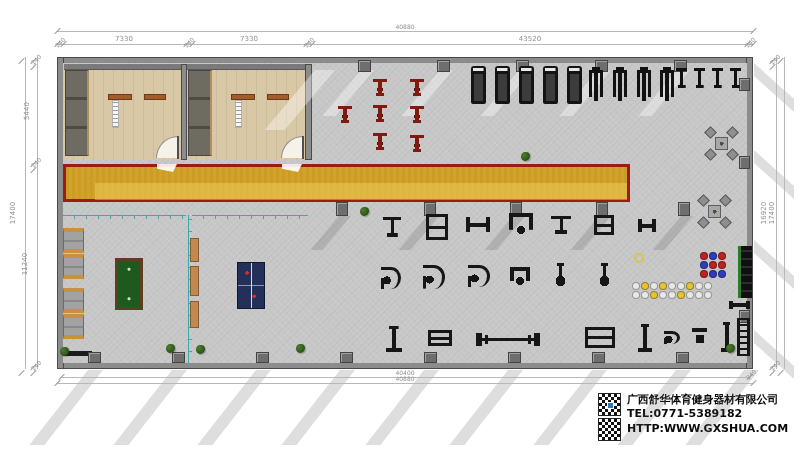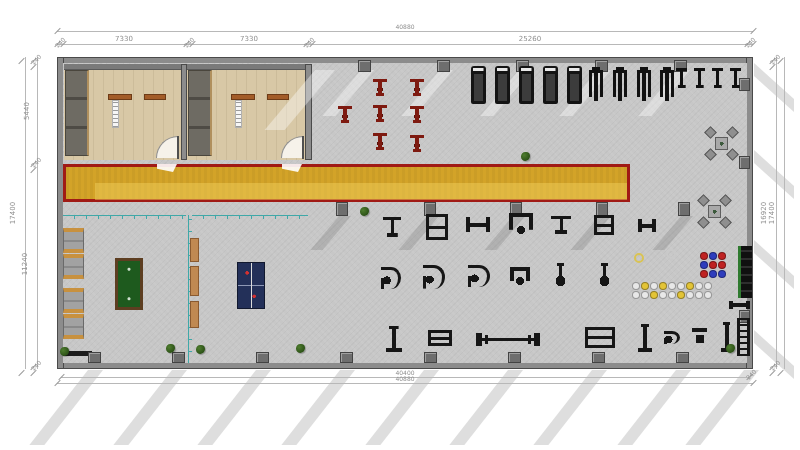--- a/index.html
+++ b/index.html
@@ -167,20 +167,33 @@
   <div class="door-wedge" style="left:282px;top:164px;"></div>
 
   <div class="teal-h" style="left:63px;top:215px;width:123px;"></div>
   <div class="teal-h" style="left:192px;top:215px;width:116px;"></div>
   <div class="teal-v" style="left:188px;top:215px;height:148px;"></div>
 
   <div class="pool" style="position:absolute;left:115px;top:258px;width:28px;height:52px;"></div>
   <div class="tt" style="position:absolute;left:237px;top:262px;width:28px;height:47px;"></div>
   <div class="mat" style="position:absolute;left:63px;top:351px;width:29px;height:5px;"></div>
 
+  <div class="company">
+    <div class="qr-stack">
+      <div class="qr">
+          <div class="qr-logo"></div>
+        </div>
+      <div class="qr"></div>
+    </div>
+    <div class="company-text">
+      <div class="c-name">广西舒华体育健身器材有限公司</div>
+      <div class="c-tel">TEL:0771-5389182</div>
+      <div class="c-web">HTTP:WWW.GXSHUA.COM</div>
+    </div>
+  </div>
 <div class="band light" style="position: absolute; left: 361px; top: 70px; width: 13px; height: 46px;"></div>
     <div class="col" style="position: absolute; left: 358px; top: 60px; width: 13px; height: 12px;"></div>
     <div class="band light" style="position: absolute; left: 440px; top: 70px; width: 13px; height: 46px;"></div>
     <div class="col" style="position: absolute; left: 437px; top: 60px; width: 13px; height: 12px;"></div>
     <div class="band light" style="position: absolute; left: 519px; top: 70px; width: 13px; height: 46px;"></div>
     <div class="col" style="position: absolute; left: 516px; top: 60px; width: 13px; height: 12px;"></div>
     <div class="band light" style="position: absolute; left: 598px; top: 70px; width: 13px; height: 46px;"></div>
     <div class="col" style="position: absolute; left: 595px; top: 60px; width: 13px; height: 12px;"></div>
     <div class="band light" style="position: absolute; left: 677px; top: 70px; width: 13px; height: 46px;"></div>
     <div class="col" style="position: absolute; left: 674px; top: 60px; width: 13px; height: 12px;"></div>
@@ -331,21 +344,21 @@
     <div class="dim-tick" style="position: absolute; left: 192px; top: 40px; width: 1px; height: 8px;"></div>
     <div class="dim-tick" style="position: absolute; left: 306px; top: 40px; width: 1px; height: 8px;"></div>
     <div class="dim-tick" style="position: absolute; left: 312px; top: 40px; width: 1px; height: 8px;"></div>
     <div class="dim-tick" style="position: absolute; left: 747px; top: 40px; width: 1px; height: 8px;"></div>
     <div class="dim-tick" style="position: absolute; left: 753px; top: 40px; width: 1px; height: 8px;"></div>
     <div class="dim-label s" style="position: absolute; left: 60px; top: 43px;">240</div>
     <div class="dim-label" style="position: absolute; left: 124px; top: 43px;">7330</div>
     <div class="dim-label s" style="position: absolute; left: 189px; top: 43px;">240</div>
     <div class="dim-label" style="position: absolute; left: 249px; top: 43px;">7330</div>
     <div class="dim-label s" style="position: absolute; left: 309px; top: 43px;">240</div>
-    <div class="dim-label" style="position: absolute; left: 530px; top: 43px;">25260</div>
+    <div class="dim-label" style="position: absolute; left: 530px; top: 43px;">43520</div>
     <div class="dim-label s" style="position: absolute; left: 750px; top: 43px;">240</div>
     <div class="dim-line" style="position: absolute; left: 61px; top: 377px; width: 688px; height: 1px;"></div>
     <div class="dim-tick" style="position: absolute; left: 61px; top: 373px; width: 1px; height: 8px;"></div>
     <div class="dim-tick" style="position: absolute; left: 749px; top: 373px; width: 1px; height: 8px;"></div>
     <div class="dim-label sm" style="position: absolute; left: 405px; top: 376px;">40400</div>
     <div class="dim-line" style="position: absolute; left: 57px; top: 383px; width: 696px; height: 1px;"></div>
     <div class="dim-tick" style="position: absolute; left: 57px; top: 379px; width: 1px; height: 8px;"></div>
     <div class="dim-tick" style="position: absolute; left: 753px; top: 379px; width: 1px; height: 8px;"></div>
     <div class="dim-label sm" style="position: absolute; left: 405px; top: 382px;">40880</div>
     <div class="dim-label s" style="position: absolute; left: 751px; top: 375px;">240</div>

